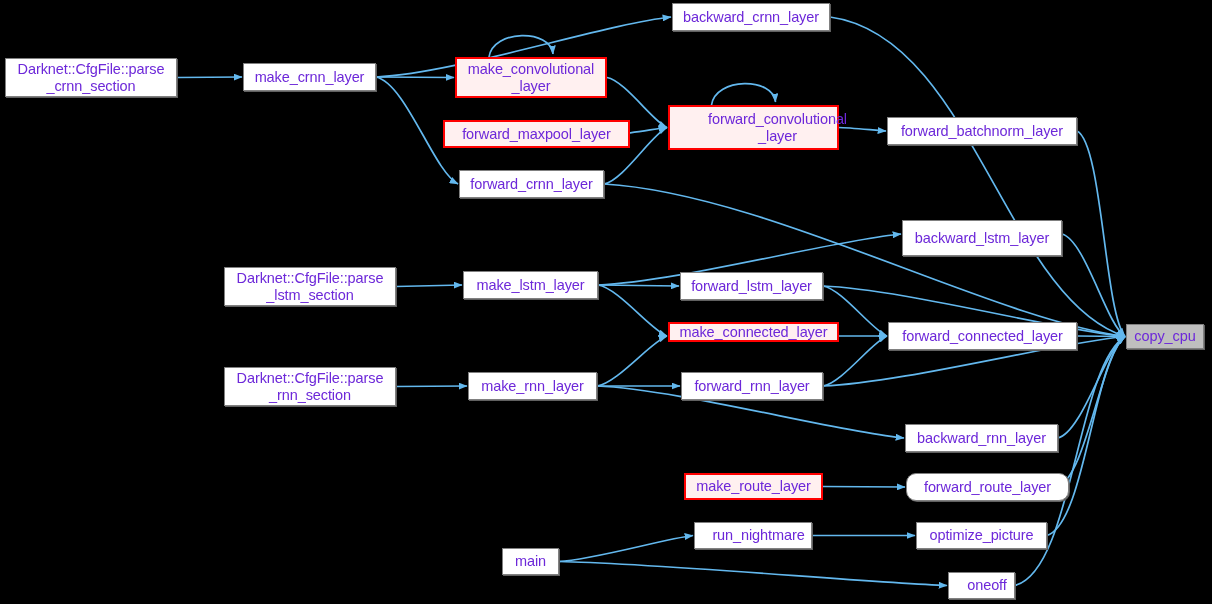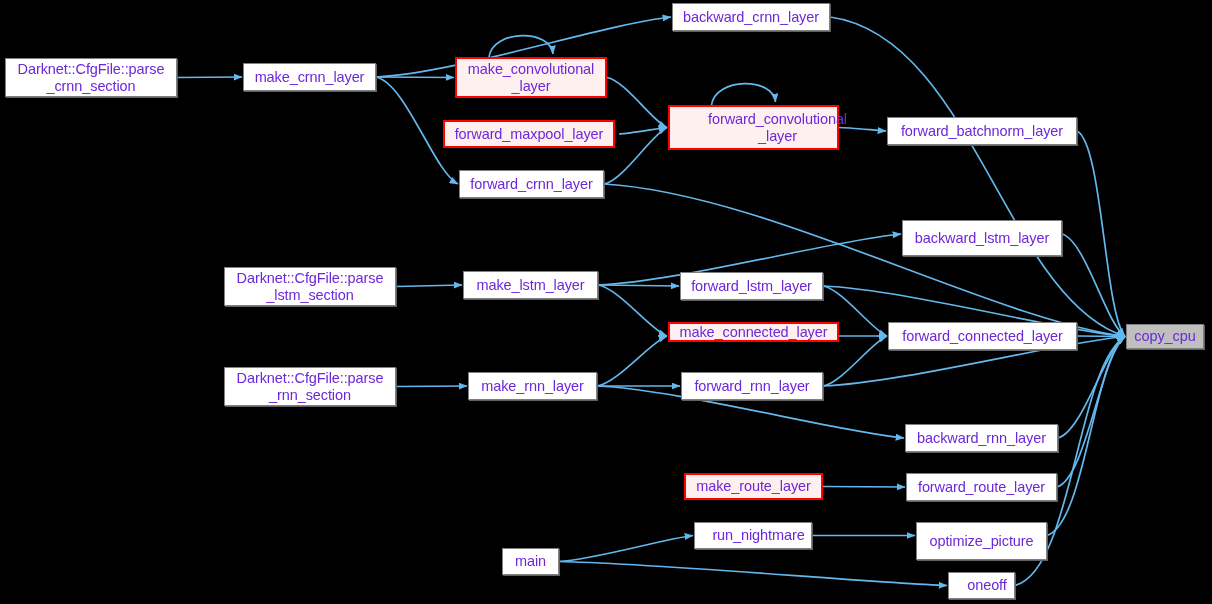--- a/index.html
+++ b/index.html
@@ -99,38 +99,38 @@
         <path d="M1015,585.5 C1072.9443935309973,570.56 1076.7472654986523,366.38 1125,336.5" marker-end="url(#arrowhead)"></path>
       </g>
   </svg>
   <div id="node-layer">
       <div class="node node-plain" style="left: 5px; top: 58px; width: 172px; height: 39px;">Darknet::CfgFile::parse
 _crnn_section</div>
       <div class="node node-plain" style="left: 243px; top: 63px; width: 133px; height: 28px;">make_crnn_layer</div>
       <div class="node node-plain" style="left: 672px; top: 3px; width: 158px; height: 28px;">backward_crnn_layer</div>
       <div class="node node-red" style="left: 455px; top: 57px; width: 152px; height: 41px;">make_convolutional
 _layer</div>
-      <div class="node node-red" style="left: 443px; top: 120px; width: 172px; height: 28px;">forward_maxpool_layer</div>
+      <div class="node node-red" style="left: 443px; top: 120px; width: 187px; height: 28px;">forward_maxpool_layer</div>
       <div class="node node-red" style="left: 668px; top: 105px; width: 171px; height: 45px; padding-left: 48px;">forward_convolutional
 _layer</div>
       <div class="node node-plain" style="left: 887px; top: 117px; width: 190px; height: 28px;">forward_batchnorm_layer</div>
       <div class="node node-plain" style="left: 459px; top: 170px; width: 145px; height: 28px;">forward_crnn_layer</div>
       <div class="node node-plain" style="left: 902px; top: 220px; width: 160px; height: 36px;">backward_lstm_layer</div>
       <div class="node node-plain" style="left: 224px; top: 267px; width: 172px; height: 39px;">Darknet::CfgFile::parse
 _lstm_section</div>
       <div class="node node-plain" style="left: 463px; top: 271px; width: 135px; height: 28px;">make_lstm_layer</div>
       <div class="node node-plain" style="left: 680px; top: 272px; width: 143px; height: 28px;">forward_lstm_layer</div>
       <div class="node node-red" style="left: 668px; top: 322px; width: 171px; height: 20px;">make_connected_layer</div>
       <div class="node node-plain" style="left: 888px; top: 322px; width: 189px; height: 28px;">forward_connected_layer</div>
       <div class="node node-current" style="left: 1126px; top: 324px; width: 78px; height: 25px;">copy_cpu</div>
       <div class="node node-plain" style="left: 224px; top: 367px; width: 172px; height: 39px;">Darknet::CfgFile::parse
 _rnn_section</div>
       <div class="node node-plain" style="left: 468px; top: 372px; width: 129px; height: 28px;">make_rnn_layer</div>
       <div class="node node-plain" style="left: 681px; top: 372px; width: 142px; height: 28px;">forward_rnn_layer</div>
       <div class="node node-plain" style="left: 905px; top: 424px; width: 153px; height: 28px;">backward_rnn_layer</div>
       <div class="node node-red" style="left: 684px; top: 473px; width: 139px; height: 27px;">make_route_layer</div>
-      <div class="node node-plain" style="left: 906px; top: 473px; width: 151px; height: 28px;">forward_route_layer</div>
+      <div class="node node-plain" style="left: 906px; top: 473px; width: 163px; height: 28px; border-radius: 10px;">forward_route_layer</div>
       <div class="node node-plain" style="left: 502px; top: 548px; width: 57px; height: 27px;">main</div>
       <div class="node node-plain" style="left: 694px; top: 522px; width: 118px; height: 27px; padding-left: 11px;">run_nightmare</div>
-      <div class="node node-plain" style="left: 916px; top: 522px; width: 131px; height: 38px;">optimize_picture</div>
+      <div class="node node-plain" style="left: 916px; top: 522px; width: 131px; height: 27px;">optimize_picture</div>
       <div class="node node-plain" style="left: 948px; top: 572px; width: 67px; height: 27px; padding-left: 11px;">oneoff</div>
     </div>
 </div>
 
 </body></html>

